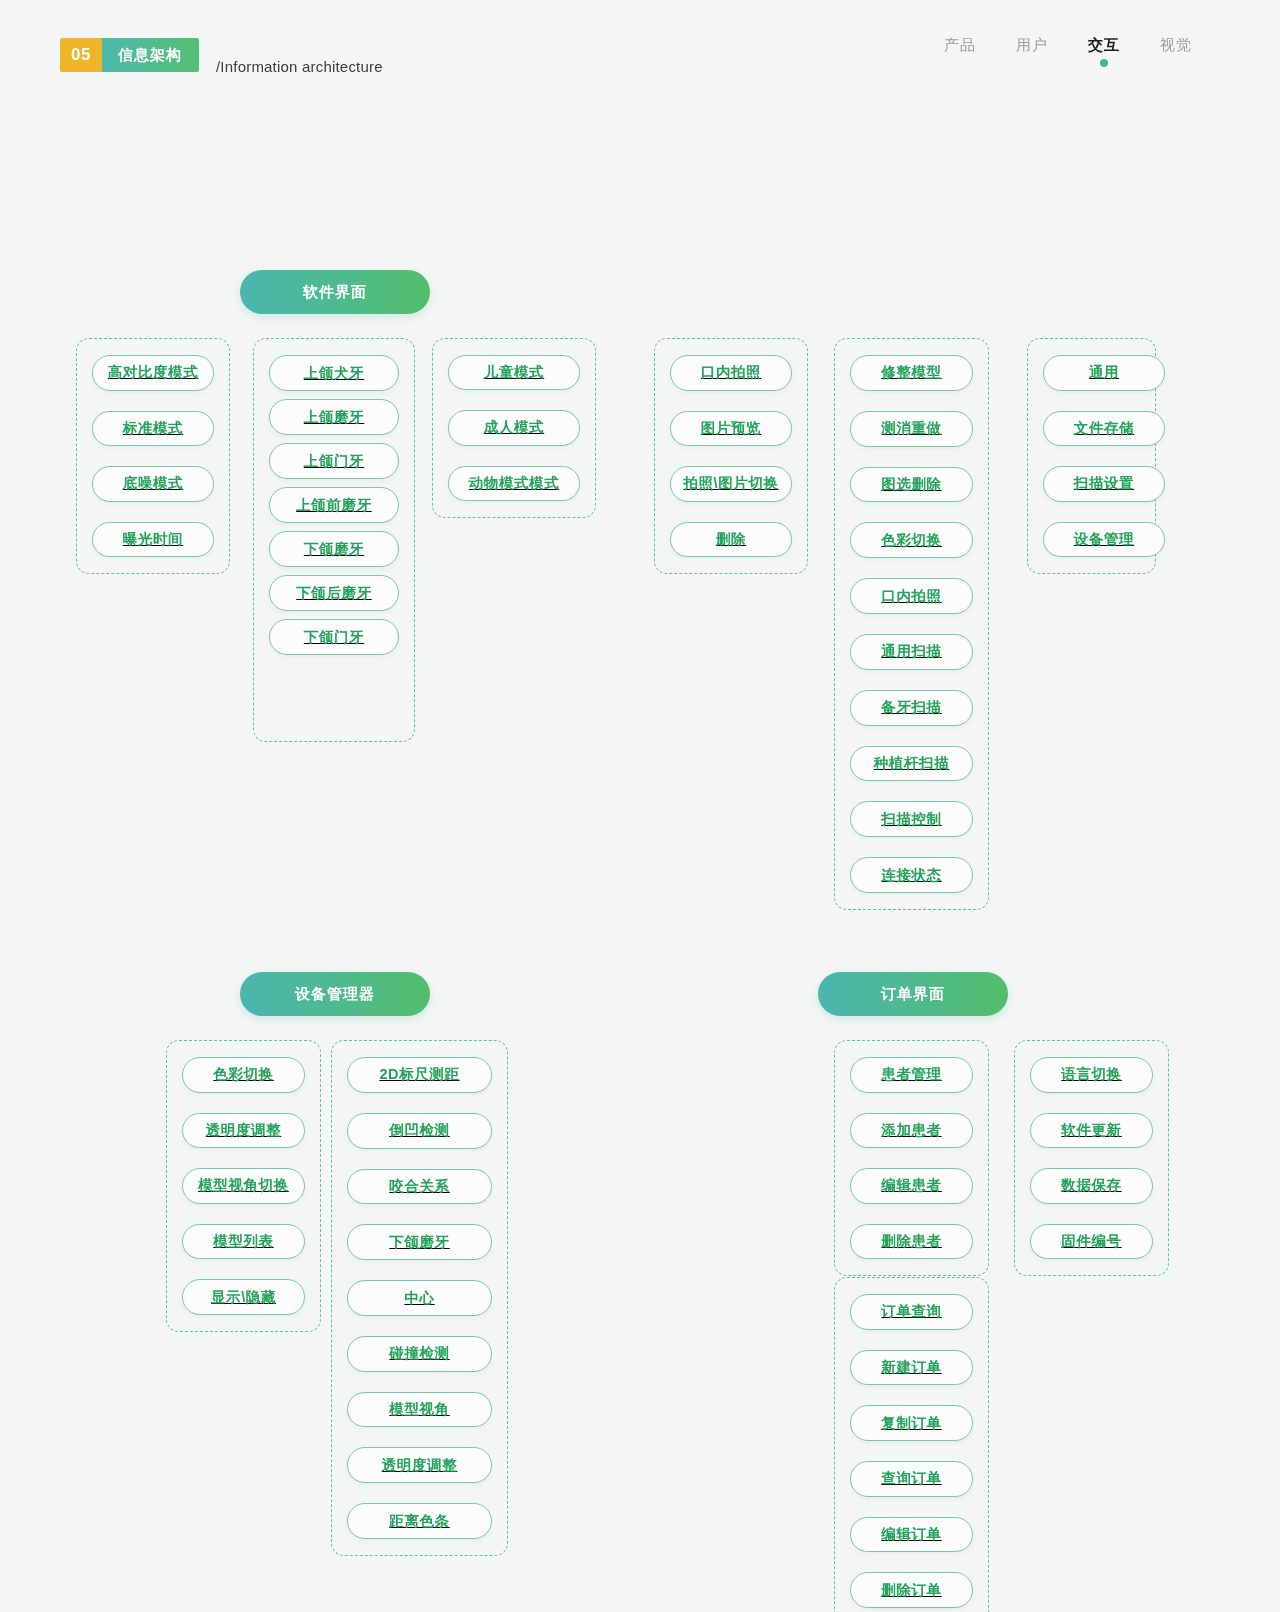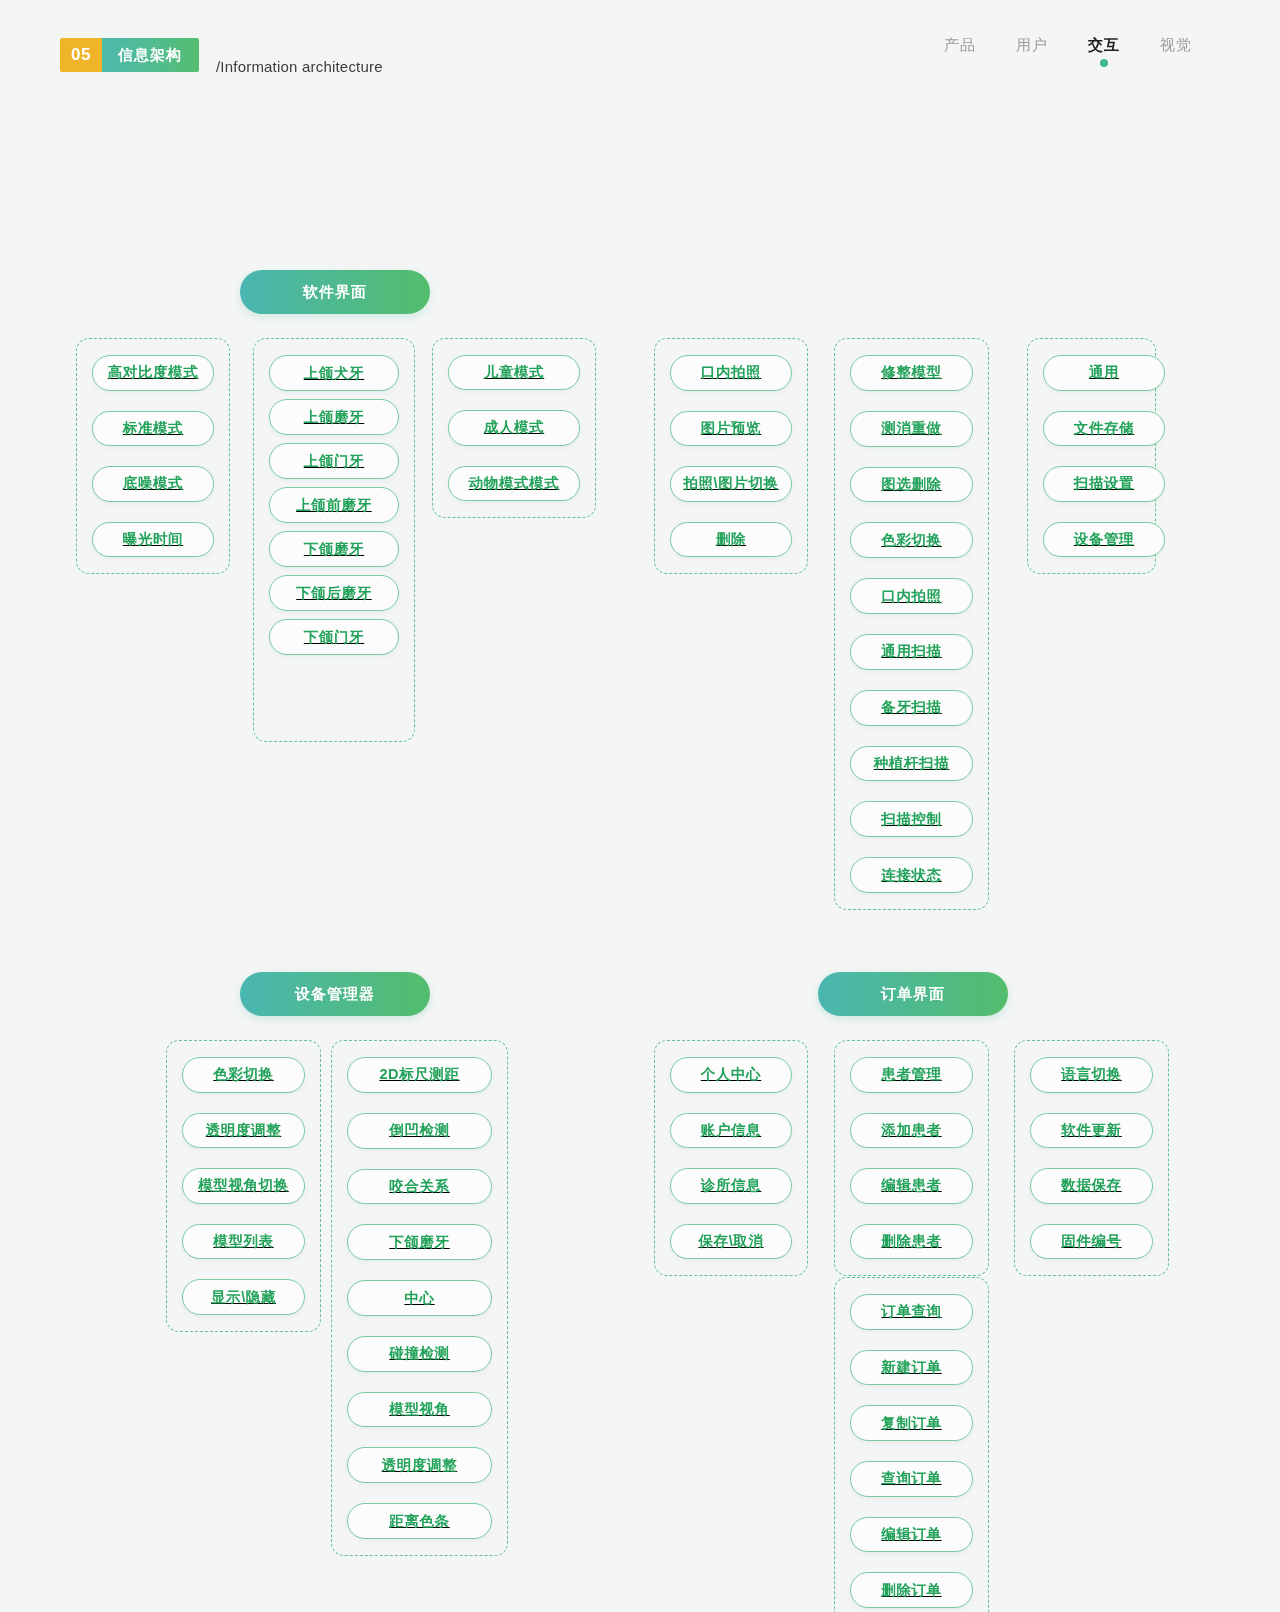--- a/index.html
+++ b/index.html
@@ -314,34 +314,20 @@
       <div class="pill">
         <span>透明度调整</span>
       </div>
       <div class="pill">
         <span>距离色条</span>
       </div>
     </div>
     <div class="section-header" style="left: 818px; top: 876px;">
       <span>订单界面</span>
     </div>
-    <div class="group" style="left: 654px; top: 944px; width: 154px; height: 236px;">
-      <div class="pill">
-        <span>个人中心</span>
-      </div>
-      <div class="pill">
-        <span>账户信息</span>
-      </div>
-      <div class="pill">
-        <span>诊所信息</span>
-      </div>
-      <div class="pill">
-        <span>保存\取消</span>
-      </div>
-    </div>
     <div class="group" style="left: 834px; top: 944px; width: 155px; height: 236px;">
       <div class="pill">
         <span>患者管理</span>
       </div>
       <div class="pill">
         <span>添加患者</span>
       </div>
       <div class="pill">
         <span>编辑患者</span>
       </div>

